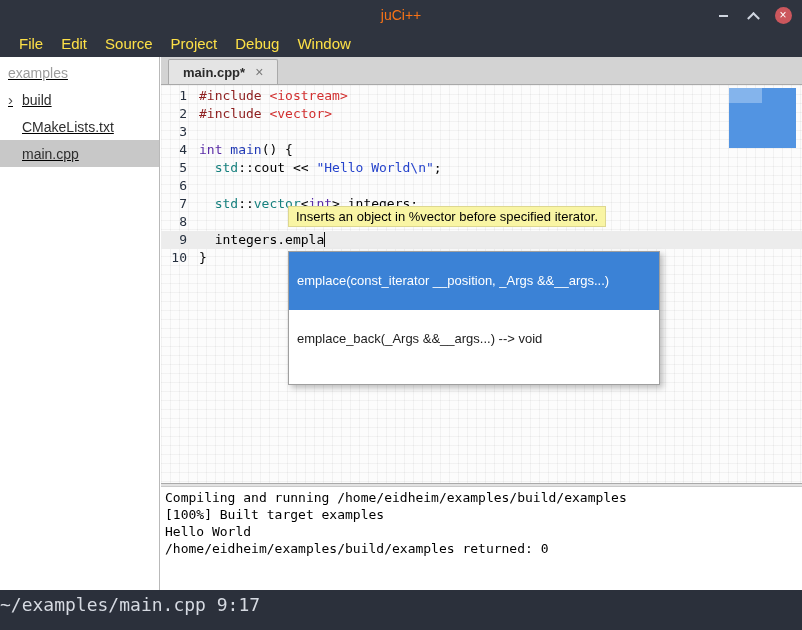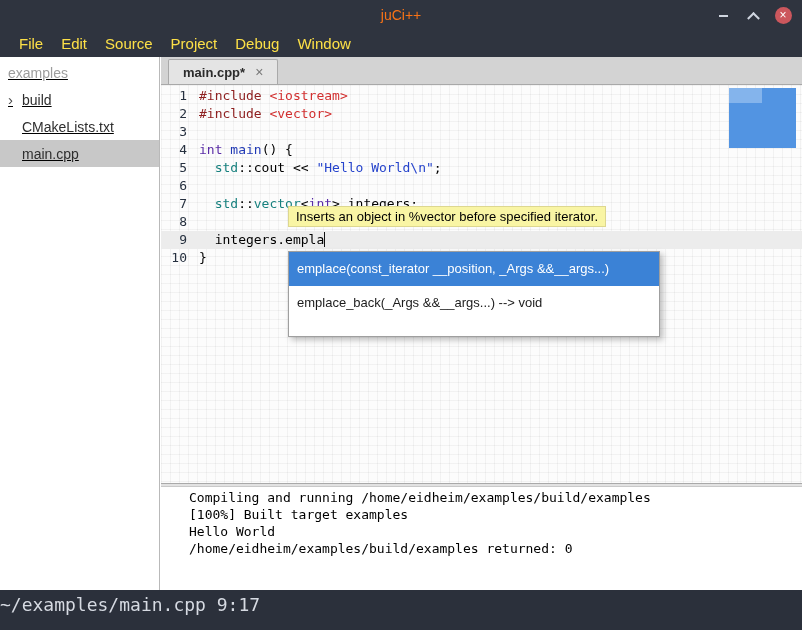--- a/index.html
+++ b/index.html
@@ -86,30 +86,30 @@
 
   .tooltip{
     position:absolute;left:127px;top:121px;background:#f9f5a4;border:1px solid #ddd78f;
     padding:2px 7px;font-size:13px;color:#000;white-space:nowrap;
   }
   .popup{
     position:absolute;left:127px;top:166px;width:372px;background:#ffffff;
     border:1px solid #9f9f9f;box-shadow:3px 3px 6px rgba(0,0,0,0.25);
     padding-bottom:16px;box-sizing:border-box;
   }
-  .ac-row{height:26px;line-height:26px;padding:4px 8px;font-size:13px;color:#1c1c1c;white-space:nowrap;overflow:hidden;}
+  .ac-row{height:26px;line-height:26px;padding:16px 8px;font-size:13px;color:#1c1c1c;white-space:nowrap;overflow:hidden;}
   .ac-row.selected{background:#3b82d6;color:#ffffff;}
 
   
   .splitter{height:4px;flex:none;background:#e2e2e2;border-top:1px solid #a9a9a9;border-bottom:1px solid #c9c9c9;box-sizing:border-box;}
   .terminal{
     flex:1;background:#ffffff;padding:2px 4px;overflow:hidden;
     font-family:"DejaVu Sans Mono","Liberation Mono",monospace;font-size:13px;line-height:17px;color:#000;
   }
-  .t-line{white-space:pre;margin-left:24px;}
+  .t-line{white-space:pre;}
 
   
   .statusbar{
     position:absolute;left:0;bottom:0;width:802px;height:40px;background:#2b303b;
     color:#d6dae2;font-family:"DejaVu Sans Mono","Liberation Mono",monospace;font-size:18px;
     line-height:30px;padding-left:0;box-sizing:border-box;
   }
 </style>
 </head>
 <body>

